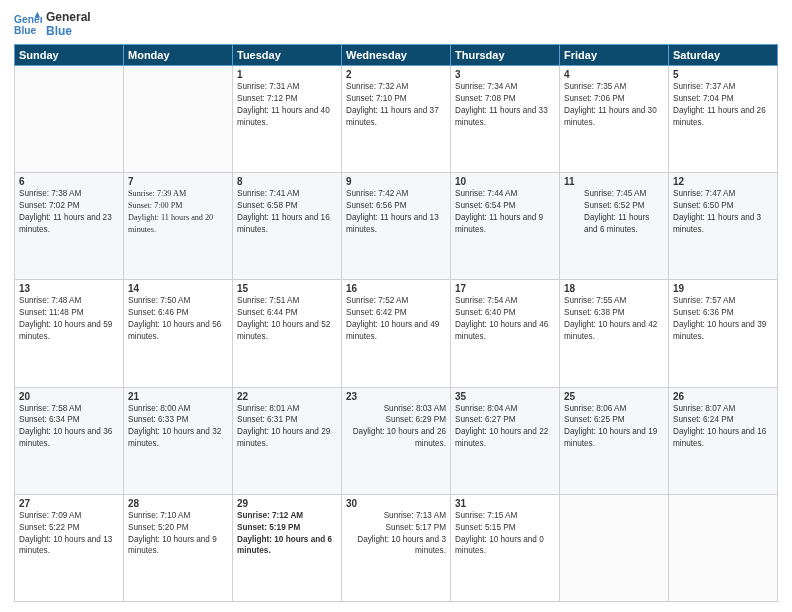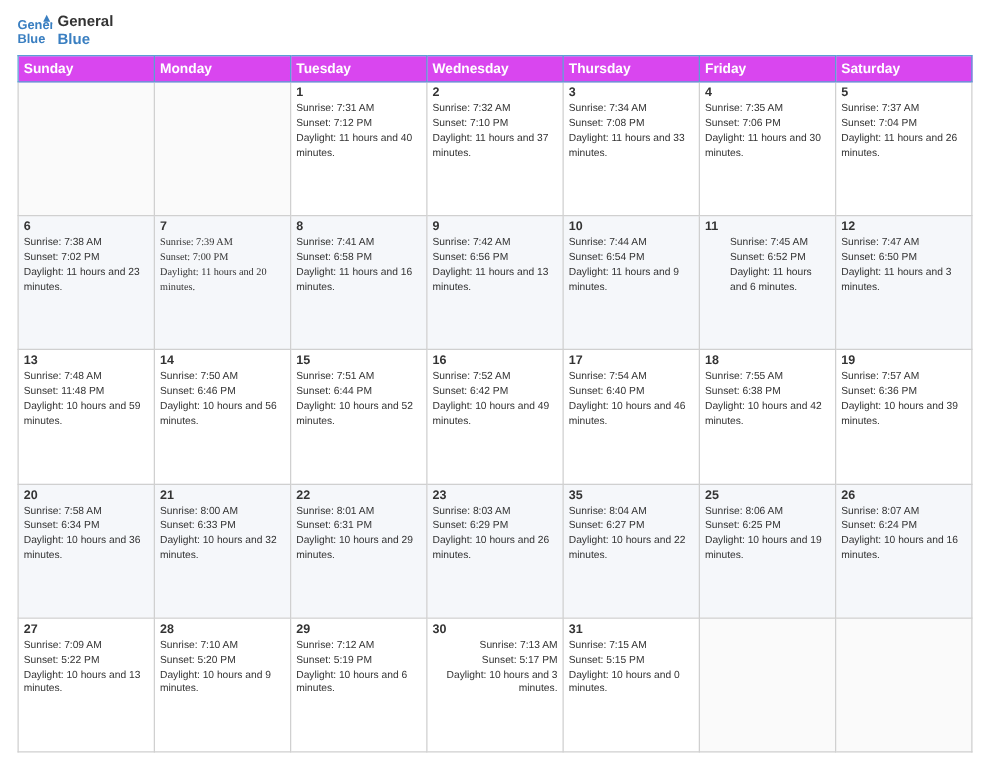--- a/index.html
+++ b/index.html
@@ -44,21 +44,21 @@
       font-size: 13px;
       color: #555;
     }
     .calendar-table {
       width: 100%;
       border-collapse: collapse;
       flex: 1;
       table-layout: fixed;
     }
     .calendar-table th {
-      background-color: #d946ef;
+      background-color: #0c4a6e;
       color: #fff;
       font-size: 11px;
       font-weight: bold;
       padding: 4px 4px;
       text-align: left;
       border: 1px solid #5a9fd4;
     }
     .calendar-table td {
       vertical-align: top;
       border: 1px solid #d0d0d0;
@@ -257,21 +257,21 @@
 Daylight: 10 hours and 32 minutes.</div>
           </td>
           <td>
             <div class="day-number">22</div>
             <div class="day-info" style="white-space: pre-line;">Sunrise: 8:01 AM
 Sunset: 6:31 PM
 Daylight: 10 hours and 29 minutes.</div>
           </td>
           <td>
             <div class="day-number">23</div>
-            <div class="day-info" style="white-space: pre-line;">Sunrise: 8:03 AM
+            <div class="day-info" style="white-space: pre-line; text-align: right;">Sunrise: 8:03 AM
 Sunset: 6:29 PM
 Daylight: 10 hours and 26 minutes.</div>
           </td>
           <td>
             <div class="day-number">35</div>
             <div class="day-info" style="white-space: pre-line;">Sunrise: 8:04 AM
 Sunset: 6:27 PM
 Daylight: 10 hours and 22 minutes.</div>
           </td>
           <td>
@@ -295,21 +295,21 @@
 Daylight: 10 hours and 13 minutes.</div>
           </td>
           <td>
             <div class="day-number">28</div>
             <div class="day-info" style="white-space: pre-line;">Sunrise: 7:10 AM
 Sunset: 5:20 PM
 Daylight: 10 hours and 9 minutes.</div>
           </td>
           <td>
             <div class="day-number">29</div>
-            <div class="day-info" style="white-space: pre-line;">Sunrise: 7:12 AM
+            <div class="day-info" style="white-space: pre-line; font-weight: bold;">Sunrise: 7:12 AM
 Sunset: 5:19 PM
 Daylight: 10 hours and 6 minutes.</div>
           </td>
           <td>
             <div class="day-number">30</div>
             <div class="day-info" style="white-space: pre-line; text-align: right;">Sunrise: 7:13 AM
 Sunset: 5:17 PM
 Daylight: 10 hours and 3 minutes.</div>
           </td>
           <td>

